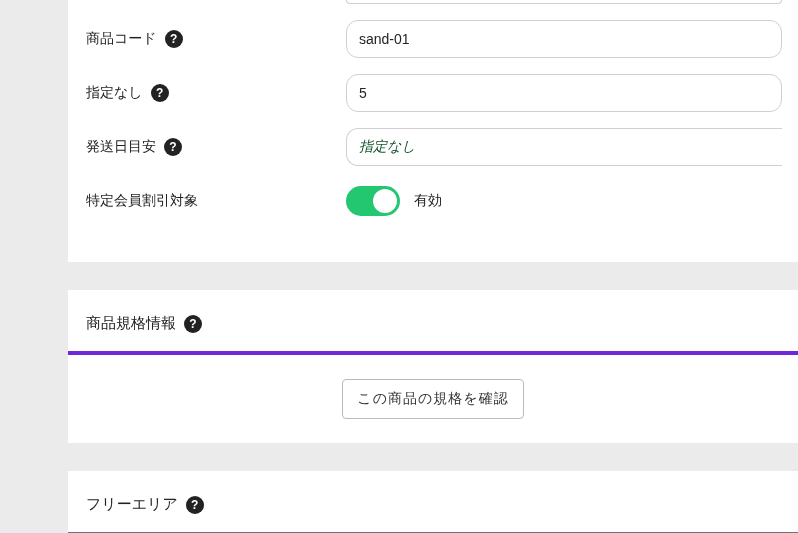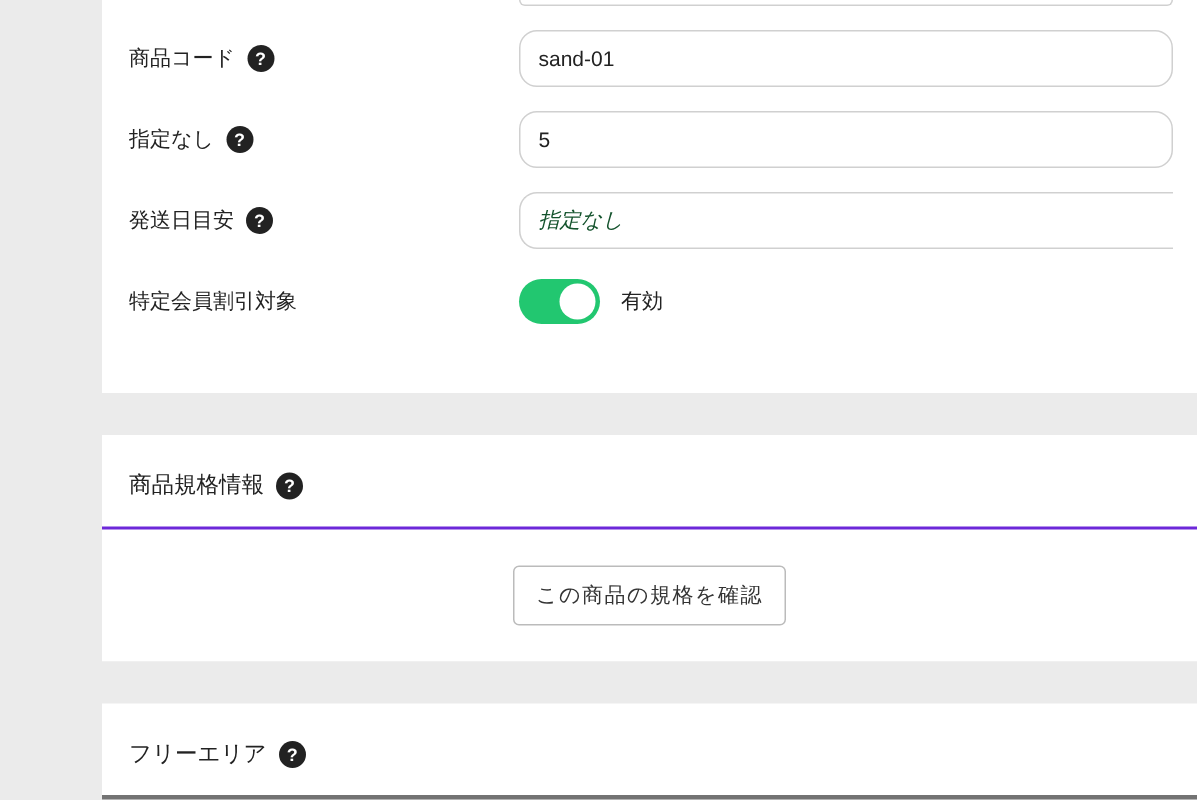--- a/index.html
+++ b/index.html
@@ -109,21 +109,21 @@
     .toggle-label {
       color: #222;
       font-size: 14px;
       text-align: center;
     }
     .section-header {
       display: flex;
       align-items: center;
       gap: 8px;
       padding: 24px 18px 18px 18px;
-      border-bottom: 2px solid #6d28d9;
+      border-bottom: 4px solid #6d28d9;
       font-size: 15px;
       color: #222;
     }
     .section-body {
       padding: 24px 18px;
       display: flex;
       justify-content: center;
     }
     .outline-btn {
       border: 1px solid #bbb;

